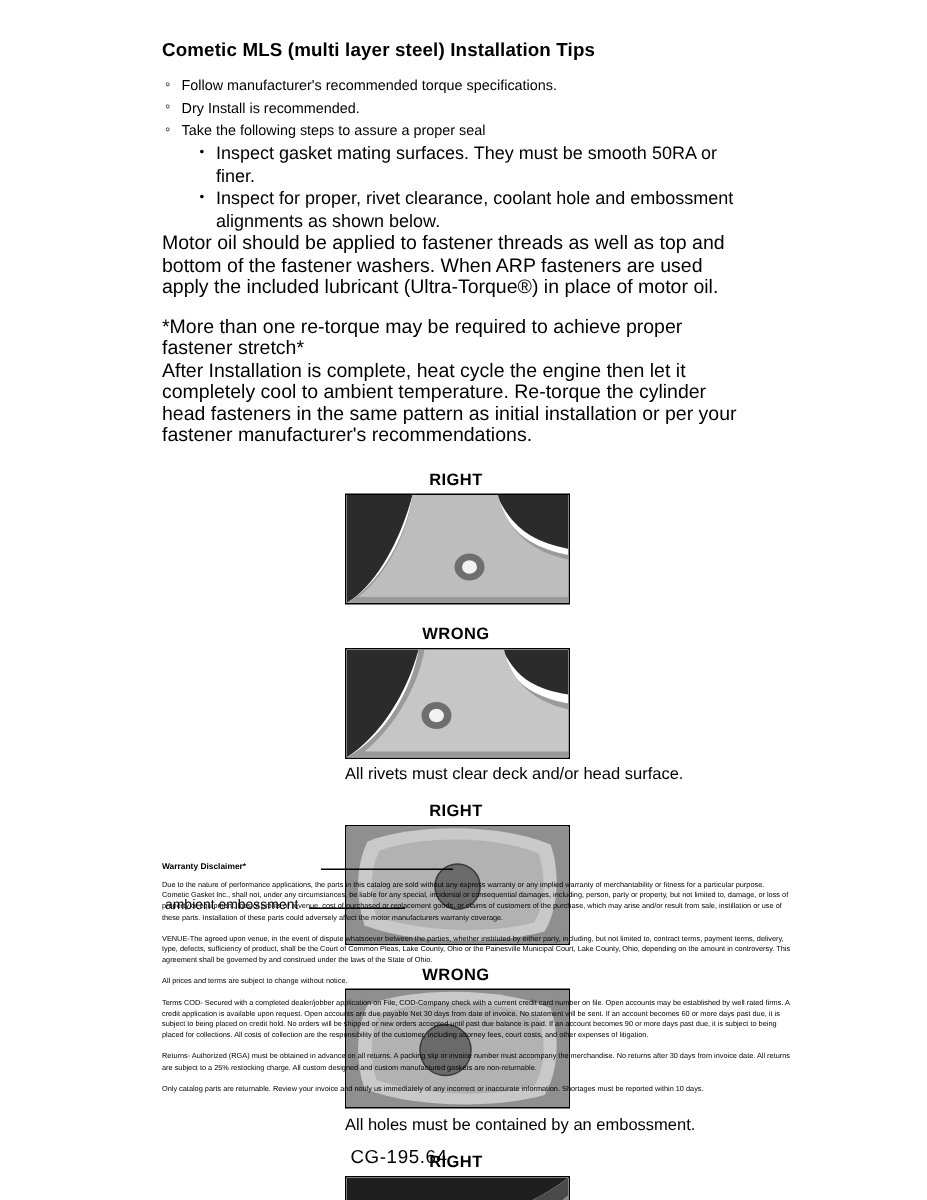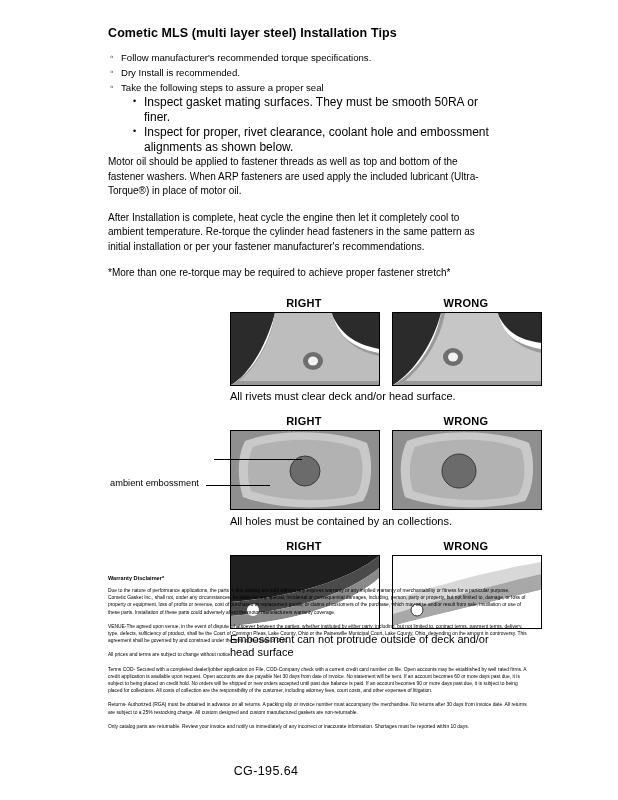--- a/index.html
+++ b/index.html
@@ -63,37 +63,38 @@
     left: 0;
     top: -1px;
     font-size: 9px;
   }
   h2.subhead {
     font-size: 12.5px;
     font-weight: bold;
     margin: 16px 0 7px 0;
   }
   p.body {
-    font-size: 10px;
+    font-size: 13px;
     line-height: 14.5px;
     margin: 0 0 12px 0;
     max-width: 420px;
   }
   p.body.last {
     margin-bottom: 0;
   }
 
   
   .figures {
     margin-top: 16px;
     padding-left: 122px;
   }
   .figrow {
     display: flex;
     gap: 14px;
+    flex-direction: column;
   }
   .figcell {
     width: 148px;
   }
   .figlabel {
     font-size: 11px;
     font-weight: bold;
     text-align: center;
     margin-bottom: 3px;
     letter-spacing: 0.3px;
@@ -180,22 +181,22 @@
       <span>Take the following steps to assure a proper seal</span>
       <ul class="subbullets">
         <li><span>Inspect gasket mating surfaces.  They must be smooth 50RA or finer.</span></li>
         <li><span>Inspect for proper, rivet clearance, coolant hole and embossment alignments as shown below.</span></li>
       </ul>
     </li>
   </ul>
 
 
   <p class="body">Motor oil should be applied to fastener threads as well as top and bottom of the fastener washers.  When ARP fasteners are used apply the included lubricant (Ultra-Torque®) in place of motor oil.</p>
+  <p class="body last">*More than one re-torque may be required to achieve proper fastener stretch*</p>
   <p class="body">After Installation is complete, heat cycle the engine then let it completely cool to ambient temperature.  Re-torque the cylinder head fasteners in the same pattern as initial installation or per your fastener manufacturer's recommendations.</p>
-  <p class="body last">*More than one re-torque may be required to achieve proper fastener stretch*</p>
 
   <div class="figures">
 
     <div class="figrow">
       <div class="figcell">
         <div class="figlabel">RIGHT</div>
         <div class="figbox">
           <svg width="148" height="72" viewBox="0 0 148 72">
             <rect x="0" y="0" width="148" height="72" fill="#ffffff"></rect>
             <path d="M0,0 L148,0 L148,36 C120,30 110,20 100,0 Z" fill="#2b2b2b"></path>
@@ -253,21 +254,21 @@
           </div>
         </div>
       </div>
 
       <div class="callout-line" style="left:-16px; top:44px; width:88px;"></div>
 
       <div class="callout" style="left:-120px; top:62px;">ambient embossment</div>
       <div class="callout-line" style="left:-24px; top:70px; width:64px;"></div>
     </div>
 
-    <div class="figcaption block2">All holes must be contained by an collections.</div>
+    <div class="figcaption block2">All holes must be contained by an embossment.</div>
 
     <div class="figrow" style="margin-top:12px;">
       <div class="figcell">
         <div class="figlabel">RIGHT</div>
         <div class="figbox">
           <svg width="148" height="72" viewBox="0 0 148 72">
             <rect x="0" y="0" width="148" height="72" fill="#ffffff"></rect>
             <path d="M0,0 L148,0 C120,22 70,40 0,46 Z" fill="#1f1f1f"></path>
             <path d="M0,46 C70,40 120,22 148,0 L148,12 C122,34 72,54 0,60 Z" fill="#4a4a4a"></path>
             <path d="M0,60 C72,54 122,34 148,12 L148,22 C124,44 74,64 0,70 Z" fill="#8a8a8a"></path>

